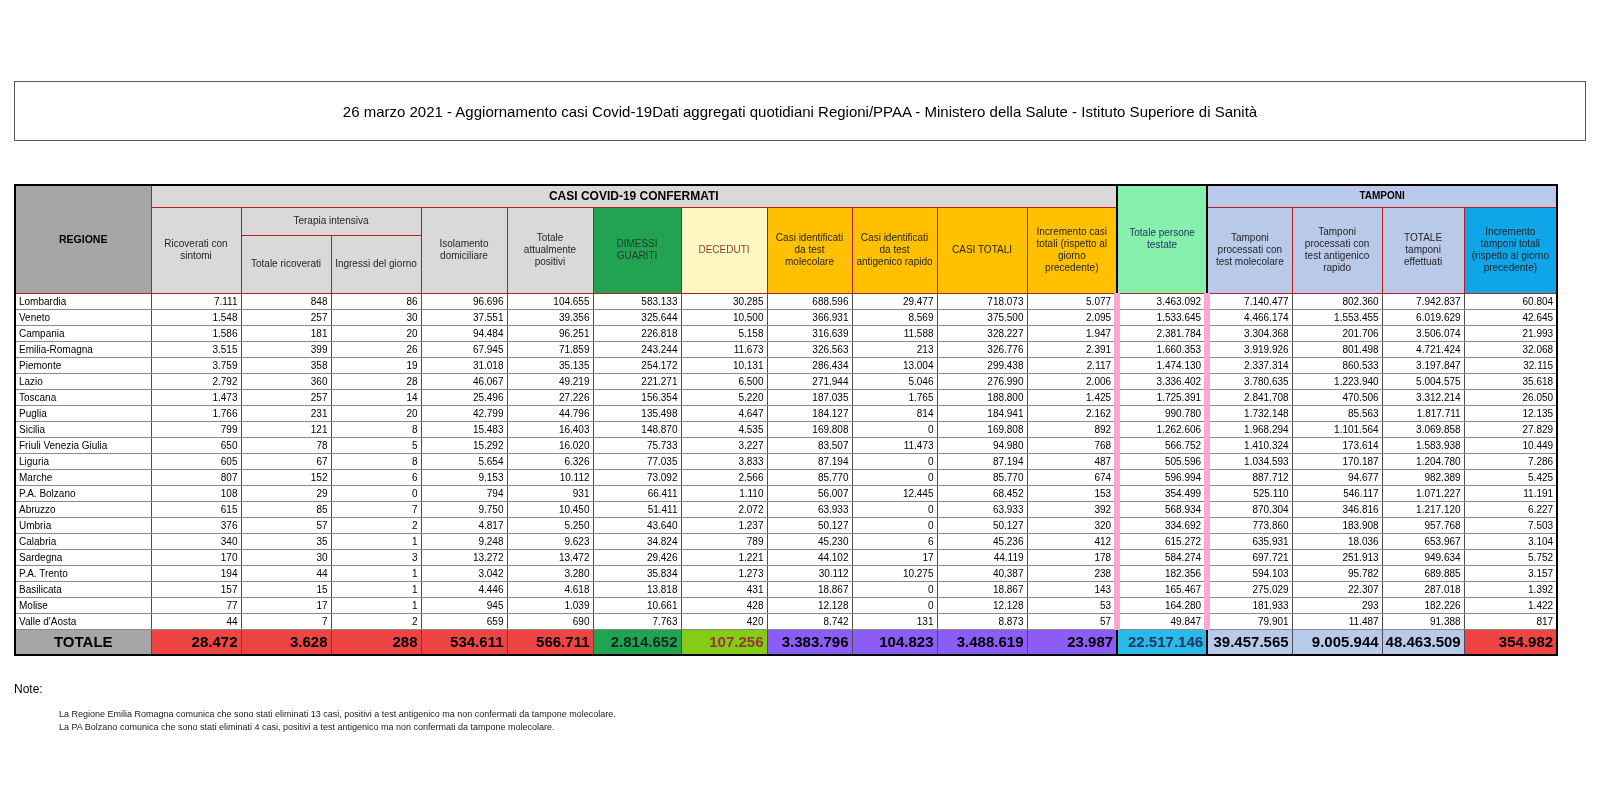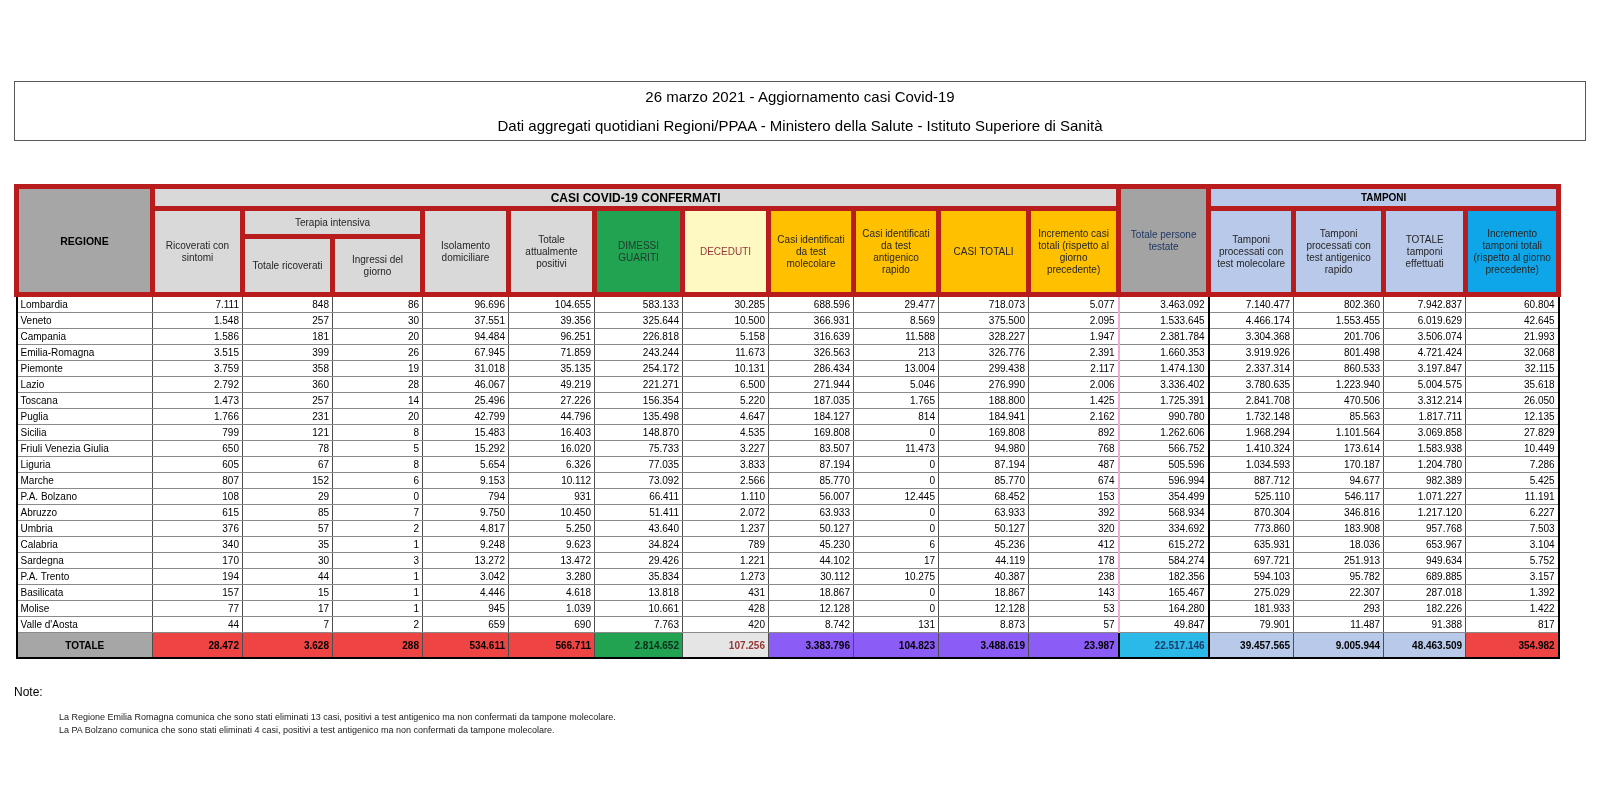--- a/index.html
+++ b/index.html
@@ -1,62 +1,62 @@
 <!DOCTYPE html>
 <html><head>
 <meta charset="utf-8">
 <style>
   html,body{margin:0;padding:0;background:#ffffff;}
   body{width:1600px;height:800px;font-family:"Liberation Sans",sans-serif;-webkit-font-smoothing:antialiased;}
 
   .title-box{
     margin:81px 14px 0 14px;height:58px;border:1px solid #595959;
-    display:flex;flex-direction:column;align-items:center;justify-content:center;row-gap:12px;
+    display:flex;flex-direction:row;align-items:center;justify-content:center;row-gap:12px;
   }
   .title-line{font-size:15px;color:#000;}
 
   table.covid{
     margin:43px 0 0 14px;border-collapse:collapse;table-layout:fixed;width:1542px;
     border:2px solid #000;
   }
   th,td{padding:0 3px;overflow:hidden;}
   thead th{
-    border:5px solid #b91c1c;background:#D9D9D9;color:#262626;
+    border:1px solid #b91c1c;background:#D9D9D9;color:#262626;
     font-weight:normal;font-size:10px;line-height:12px;text-align:center;vertical-align:middle;
   }
   tr.h1{height:22px;}
   tr.h2{height:28px;}
   tr.h3{height:58px;}
   th.group-casi{font-weight:bold;font-size:12px;color:#000;}
   th.group-tamponi{font-weight:bold;background:#B9C9E9;color:#000;}
   th.regione-h{background:#A6A6A6;color:#000;font-weight:bold;font-size:10.5px;}
-  th.persone-h{background:#a3a3a3;color:#1F3864;border-left:2px solid #000;border-right:2px solid #000;}
+  th.persone-h{background:#86efac;color:#1F3864;border-left:2px solid #000;border-right:2px solid #000;}
   th.green-h{background:#21A352;color:#233a2d;}
   th.red-h{background:#fef9c3;color:#953735;}
   th.yellow-h{background:#FFC000;color:#262626;}
   th.blue-h{background:#B9C9E9;color:#262626;}
   th.gray2-h{background:#0ea5e9;}
 
   tbody td{
     height:15px;background:#fff;font-size:10px;color:#000;
     border-top:1px solid #8a8a8a;border-bottom:1px solid #8a8a8a;
     border-left:1px solid #4d4d4d;border-right:1px solid #4d4d4d;
   }
   tbody td.region{text-align:left;}
   tbody td.num{text-align:right;}
-  td.thickL{border-left:2px solid #f9a8d4;}
+  td.thickL{border-left:6px solid #f9a8d4;}
   td.thickR{border-right:2px solid #000;}
 
   tfoot td{
-    height:24px;border:1px solid #4d4d4d;font-weight:bold;font-size:10px;color:#000;text-align:right;
+    height:24px;border:1px solid #4d4d4d;font-weight:bold;font-size:15px;color:#000;text-align:right;
   }
   td.t-label{background:#A6A6A6;text-align:center;}
   td.t-gray{background:#ef4444;}
   td.t-green{background:#21A352;color:#0d2b1a;}
-  td.t-red{background:#e5e5e5;color:#953735;}
+  td.t-red{background:#84cc16;color:#953735;}
   td.t-yellow{background:#8b5cf6;}
   td.t-cyan{background:#2BB9EA;color:#1F3864;border-left:2px solid #000;border-right:2px solid #000;}
   td.t-blue{background:#B9C9E9;}
 
   .notes{margin:26px 0 0 14px;}
   .notes-title{font-size:12px;color:#000;margin-bottom:12px;}
   .note-line{font-size:9px;color:#1a1a1a;line-height:13px;margin-left:45px;}
 </style>
 </head>
 <body>

